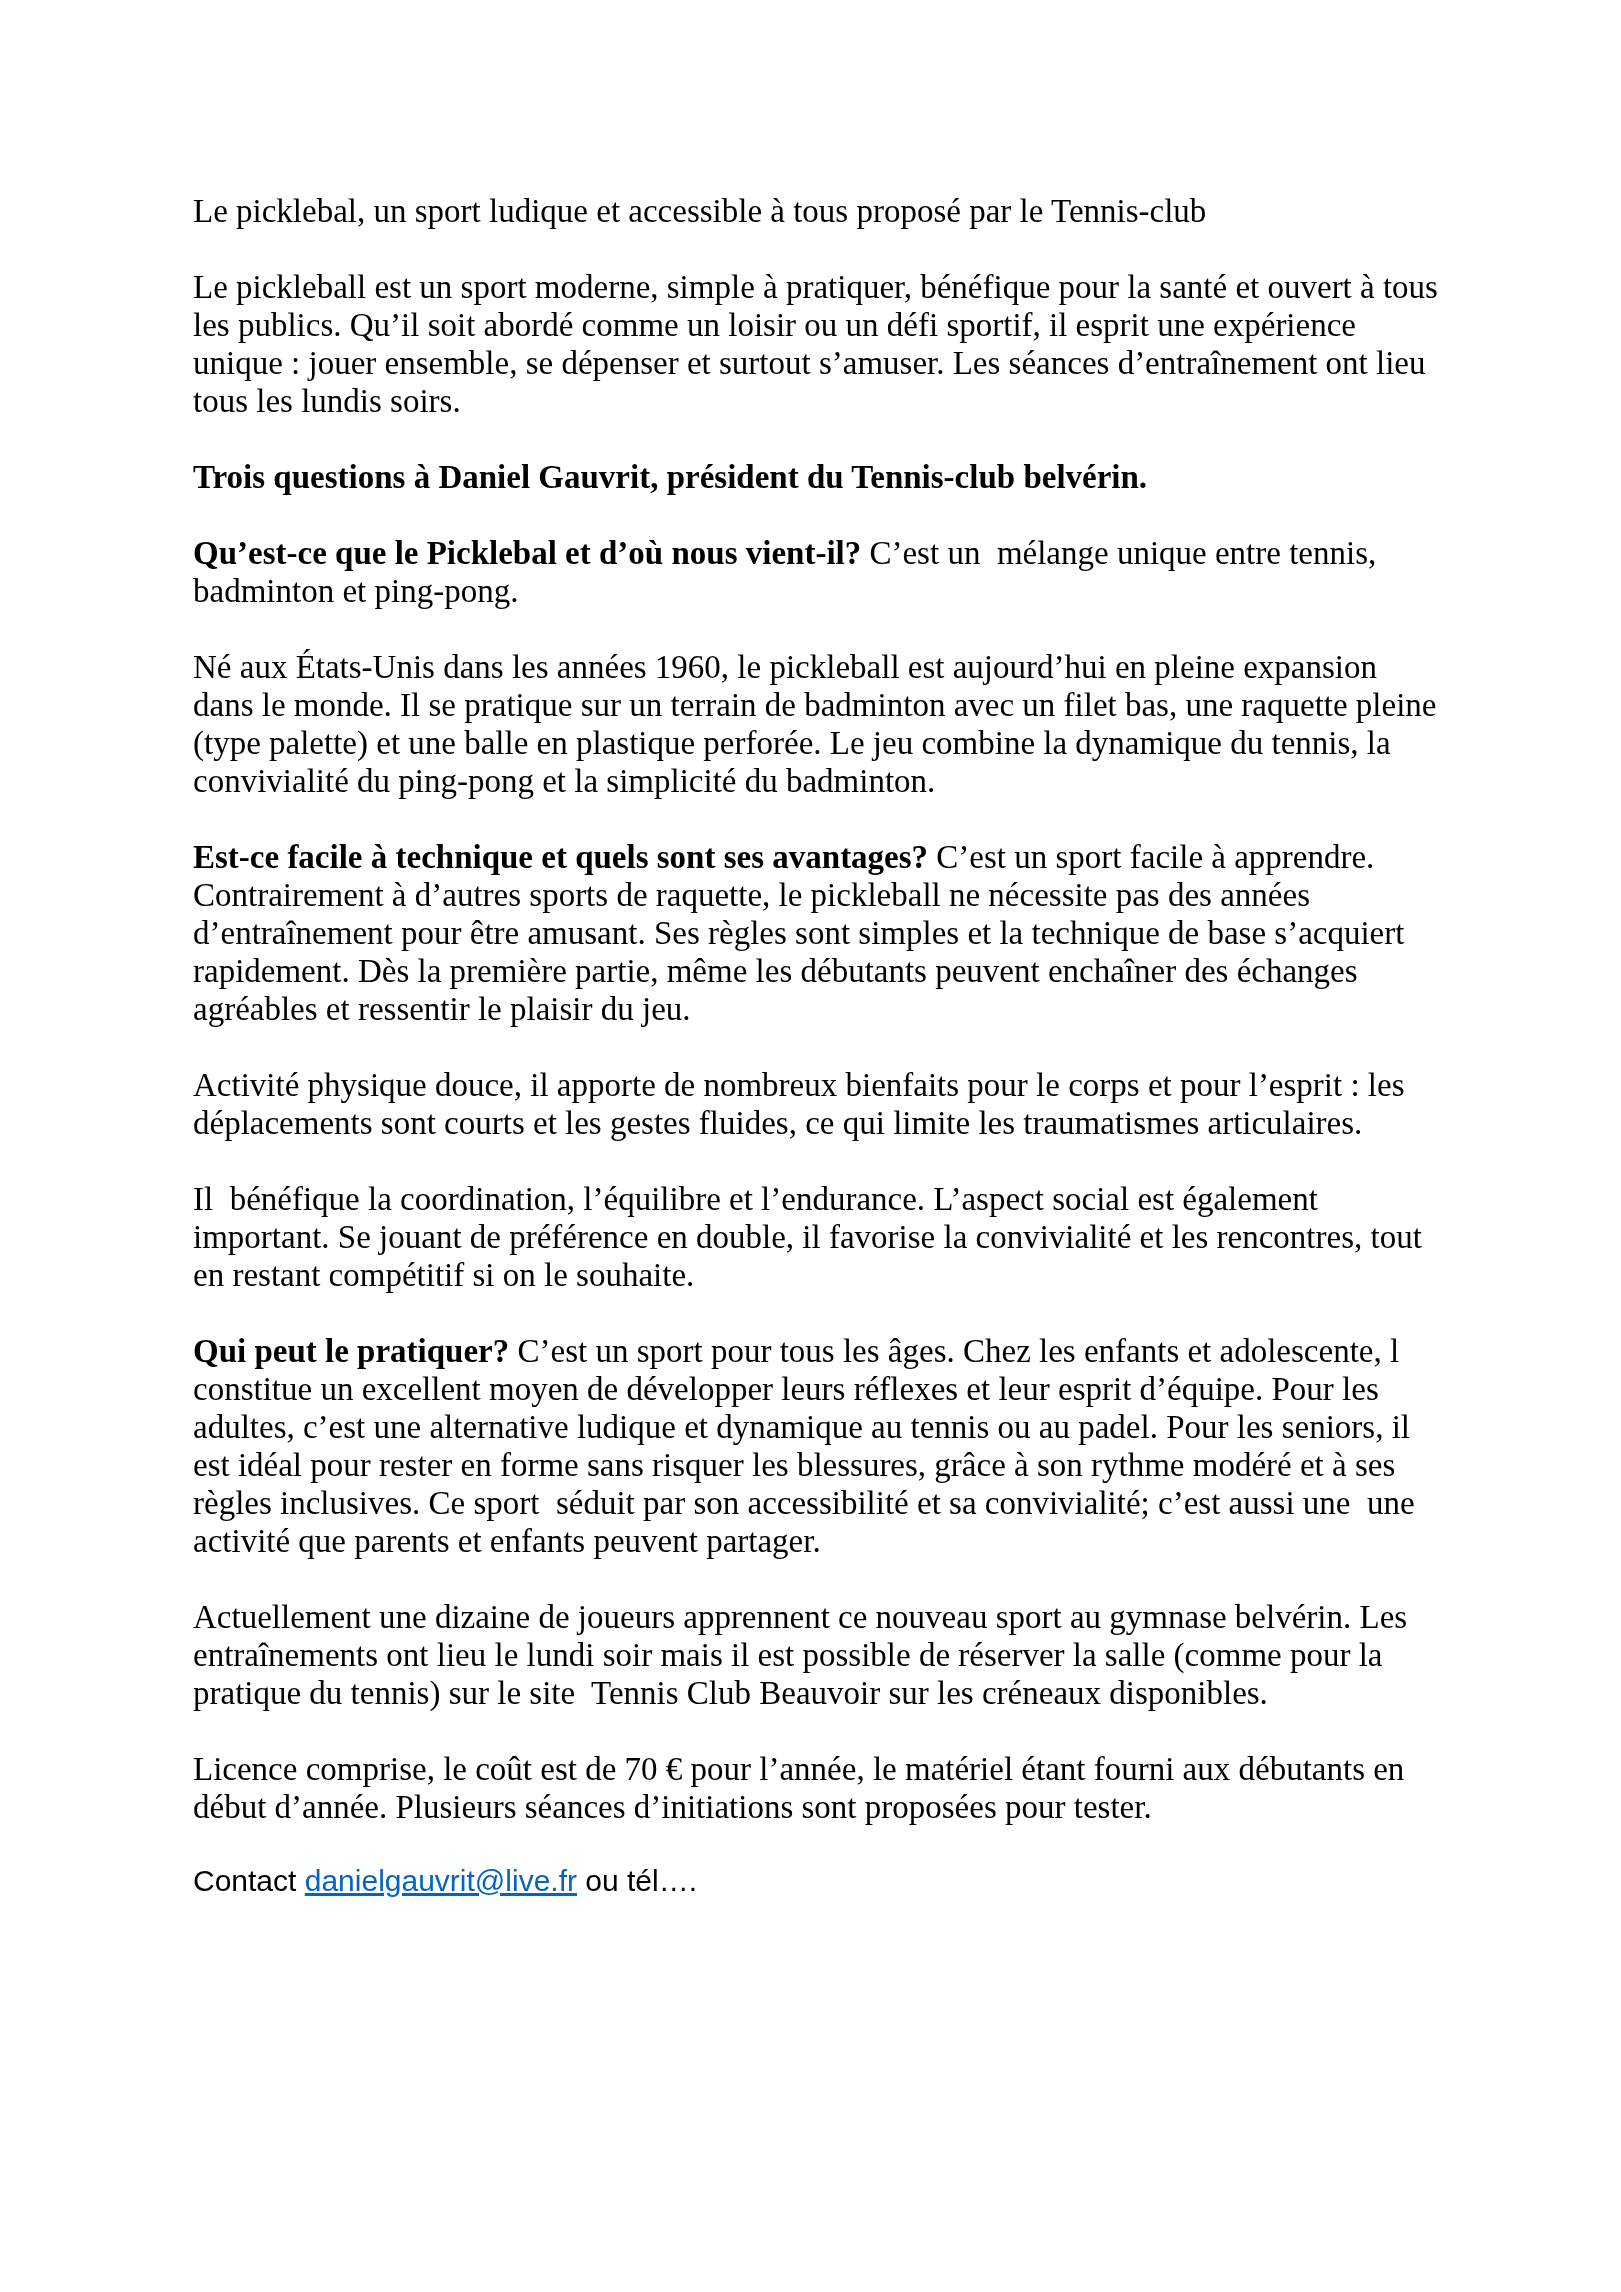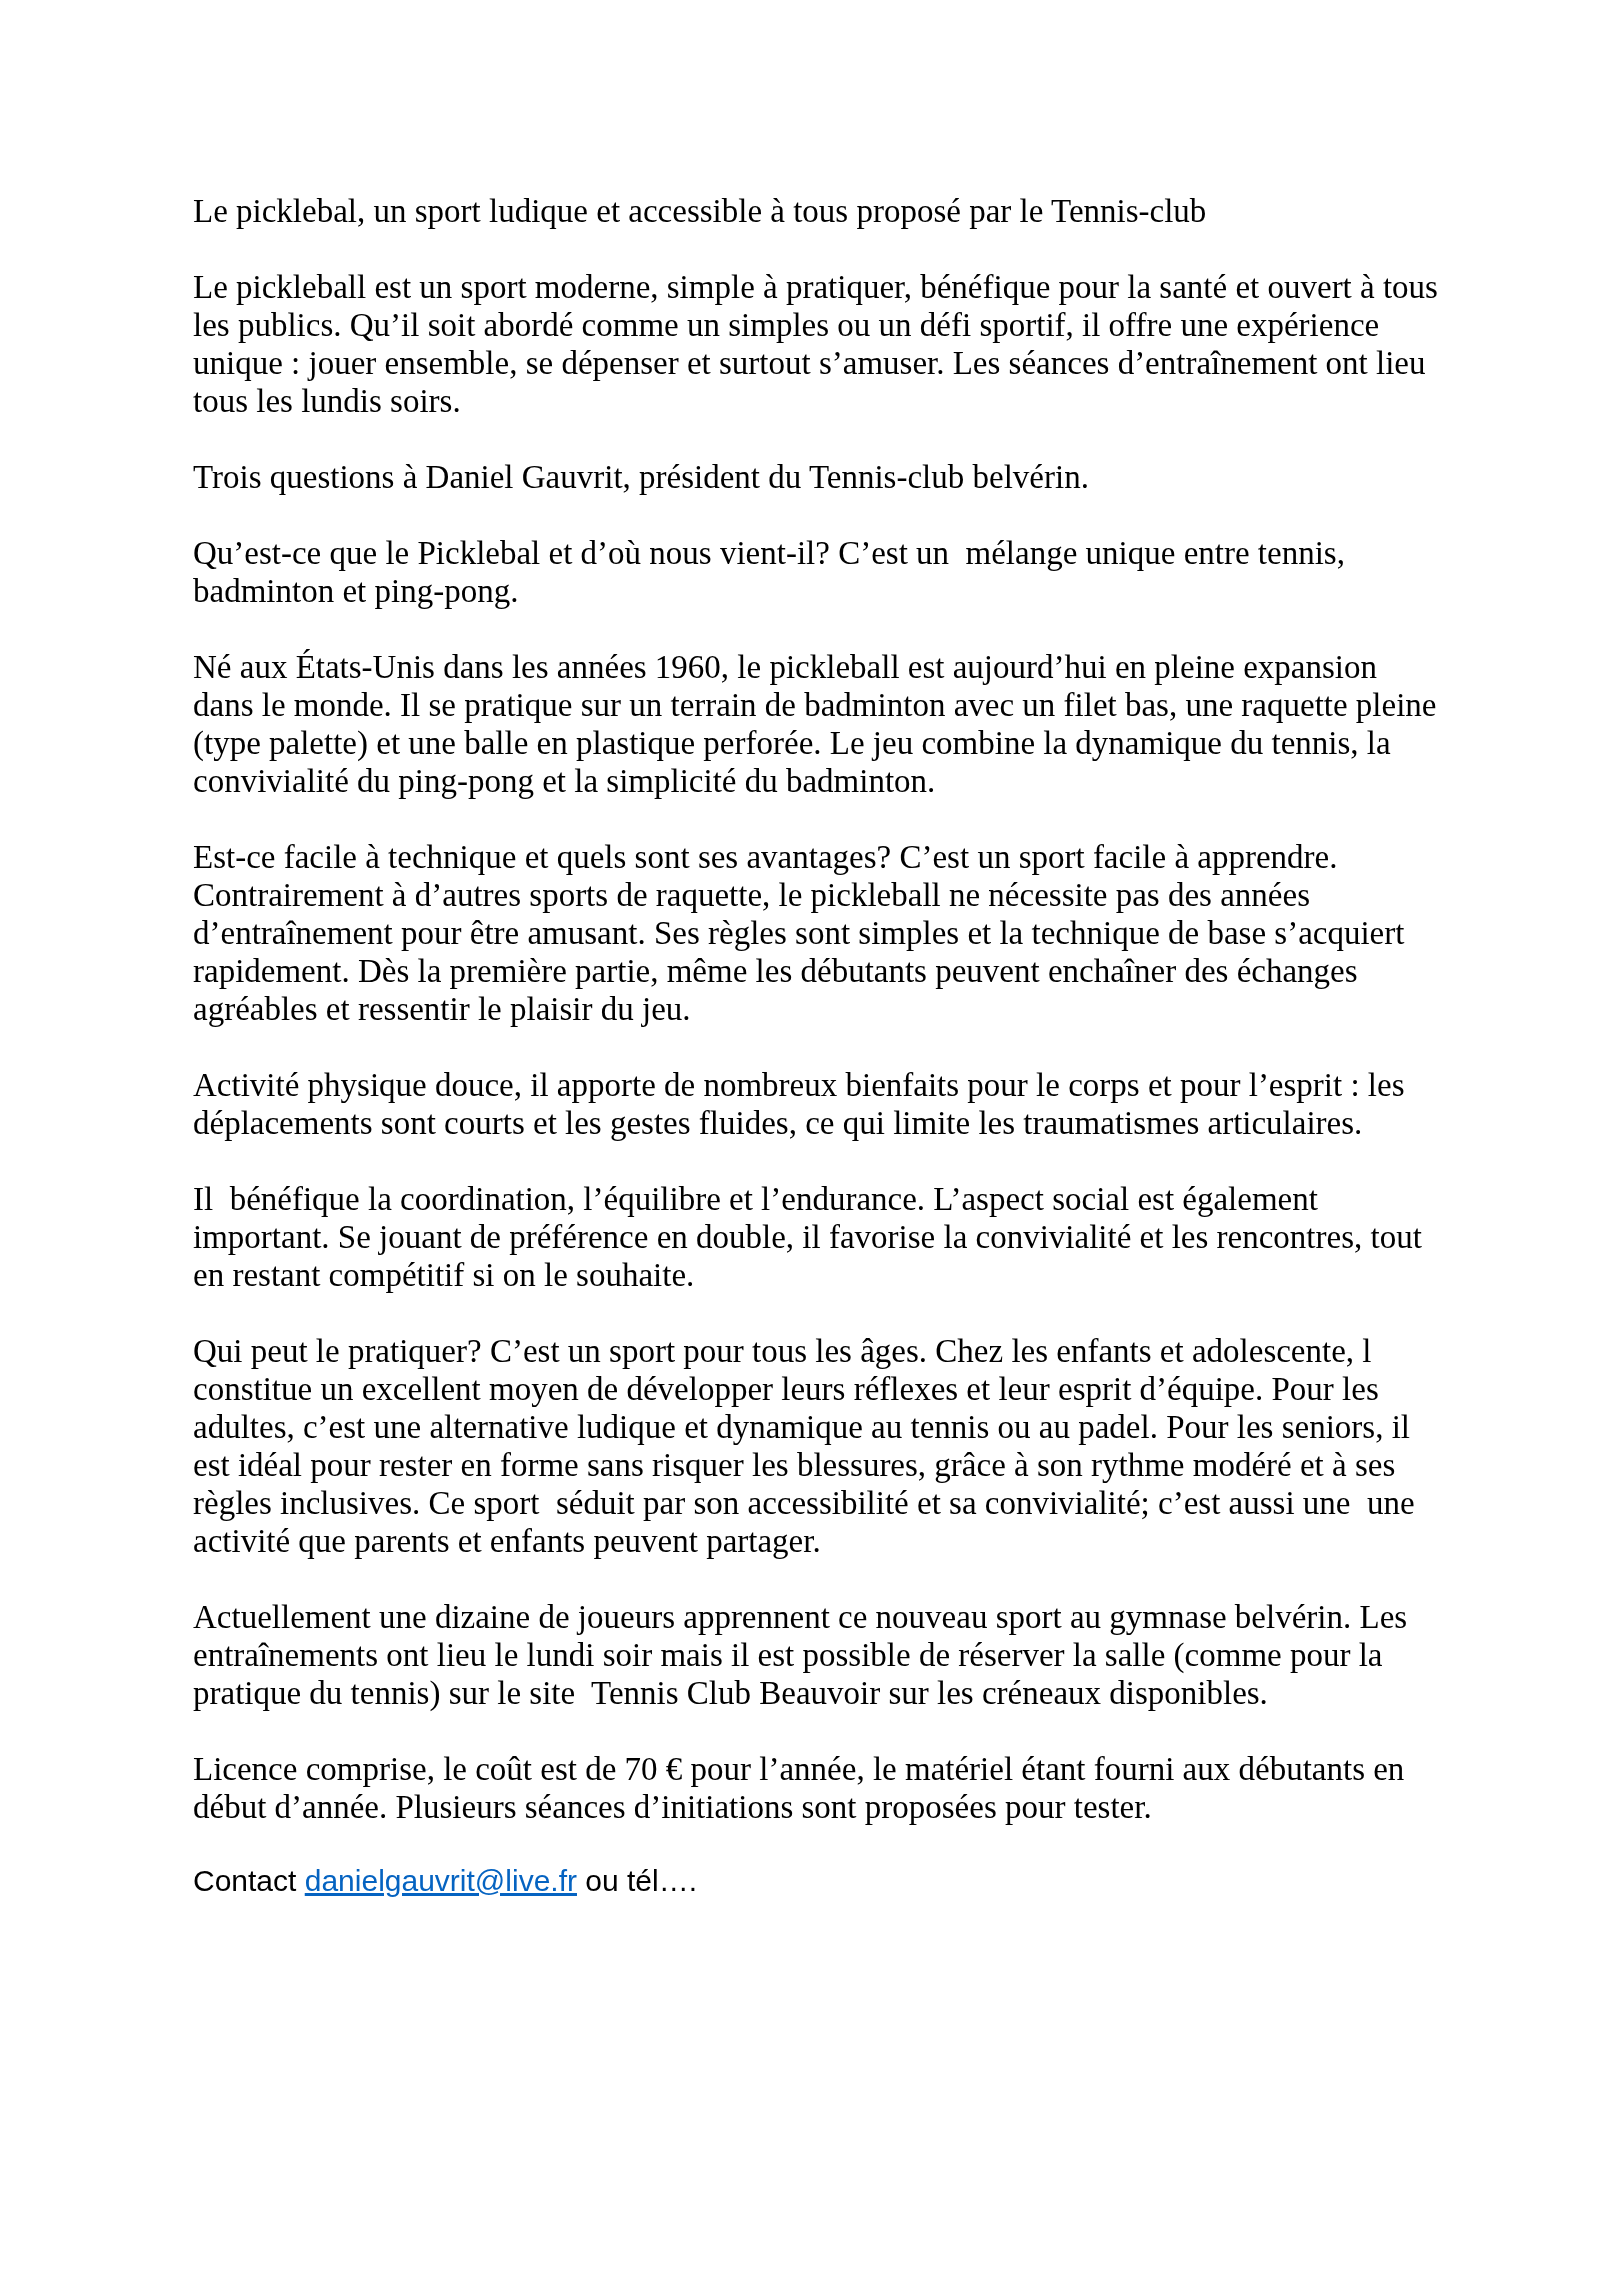--- a/index.html
+++ b/index.html
@@ -32,21 +32,21 @@
       color: #000000;
     }
     .para {
       margin: 0 0 38px 0;
     }
     .line {
       display: block;
       white-space: pre;
     }
     .bold {
-      font-weight: normal;
+      font-weight: bold;
     }
     .contact {
       margin-top: 0px;
       padding-top: 0px;
       font-family: "Liberation Sans", "DejaVu Sans", sans-serif;
       font-size: 30px;
       line-height: 33px;
       white-space: pre;
     }
     .contact a {
@@ -59,21 +59,21 @@
 
 <div class="page">
   <div class="content">
 
     <p class="para">
       <span class="line">Le picklebal, un sport ludique et accessible à tous proposé par le Tennis-club</span>
     </p>
 
     <p class="para">
       <span class="line">Le pickleball est un sport moderne, simple à pratiquer, bénéfique pour la santé et ouvert à tous</span>
-      <span class="line">les publics. Qu’il soit abordé comme un simples ou un défi sportif, il offre une expérience</span>
+      <span class="line">les publics. Qu’il soit abordé comme un loisir ou un défi sportif, il esprit une expérience</span>
       <span class="line">unique : jouer ensemble, se dépenser et surtout s’amuser. Les séances d’entraînement ont lieu</span>
       <span class="line">tous les lundis soirs.</span>
     </p>
 
     <p class="para bold">
       <span class="line">Trois questions à Daniel Gauvrit, président du Tennis-club belvérin.</span>
     </p>
 
     <p class="para">
       <span class="line"><span class="bold">Qu’est-ce que le Picklebal et d’où nous vient-il?</span><span> C’est un  mélange unique entre tennis,</span></span>

